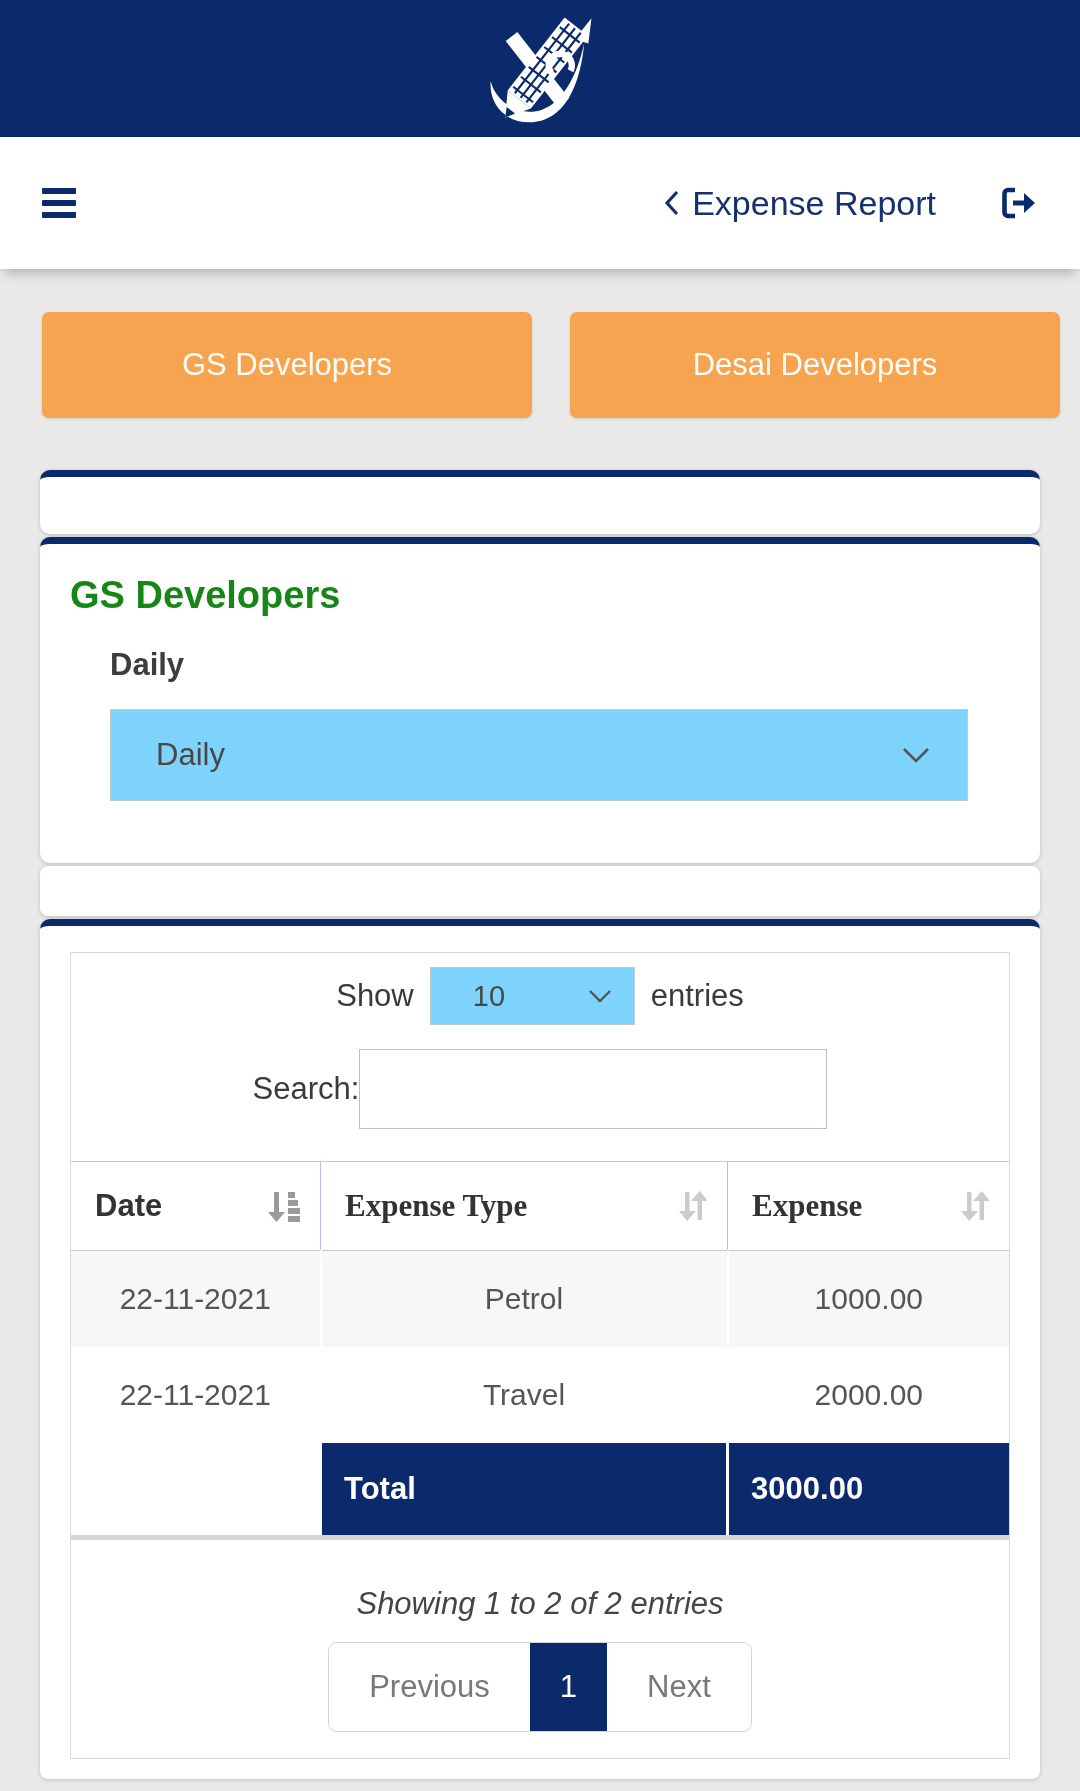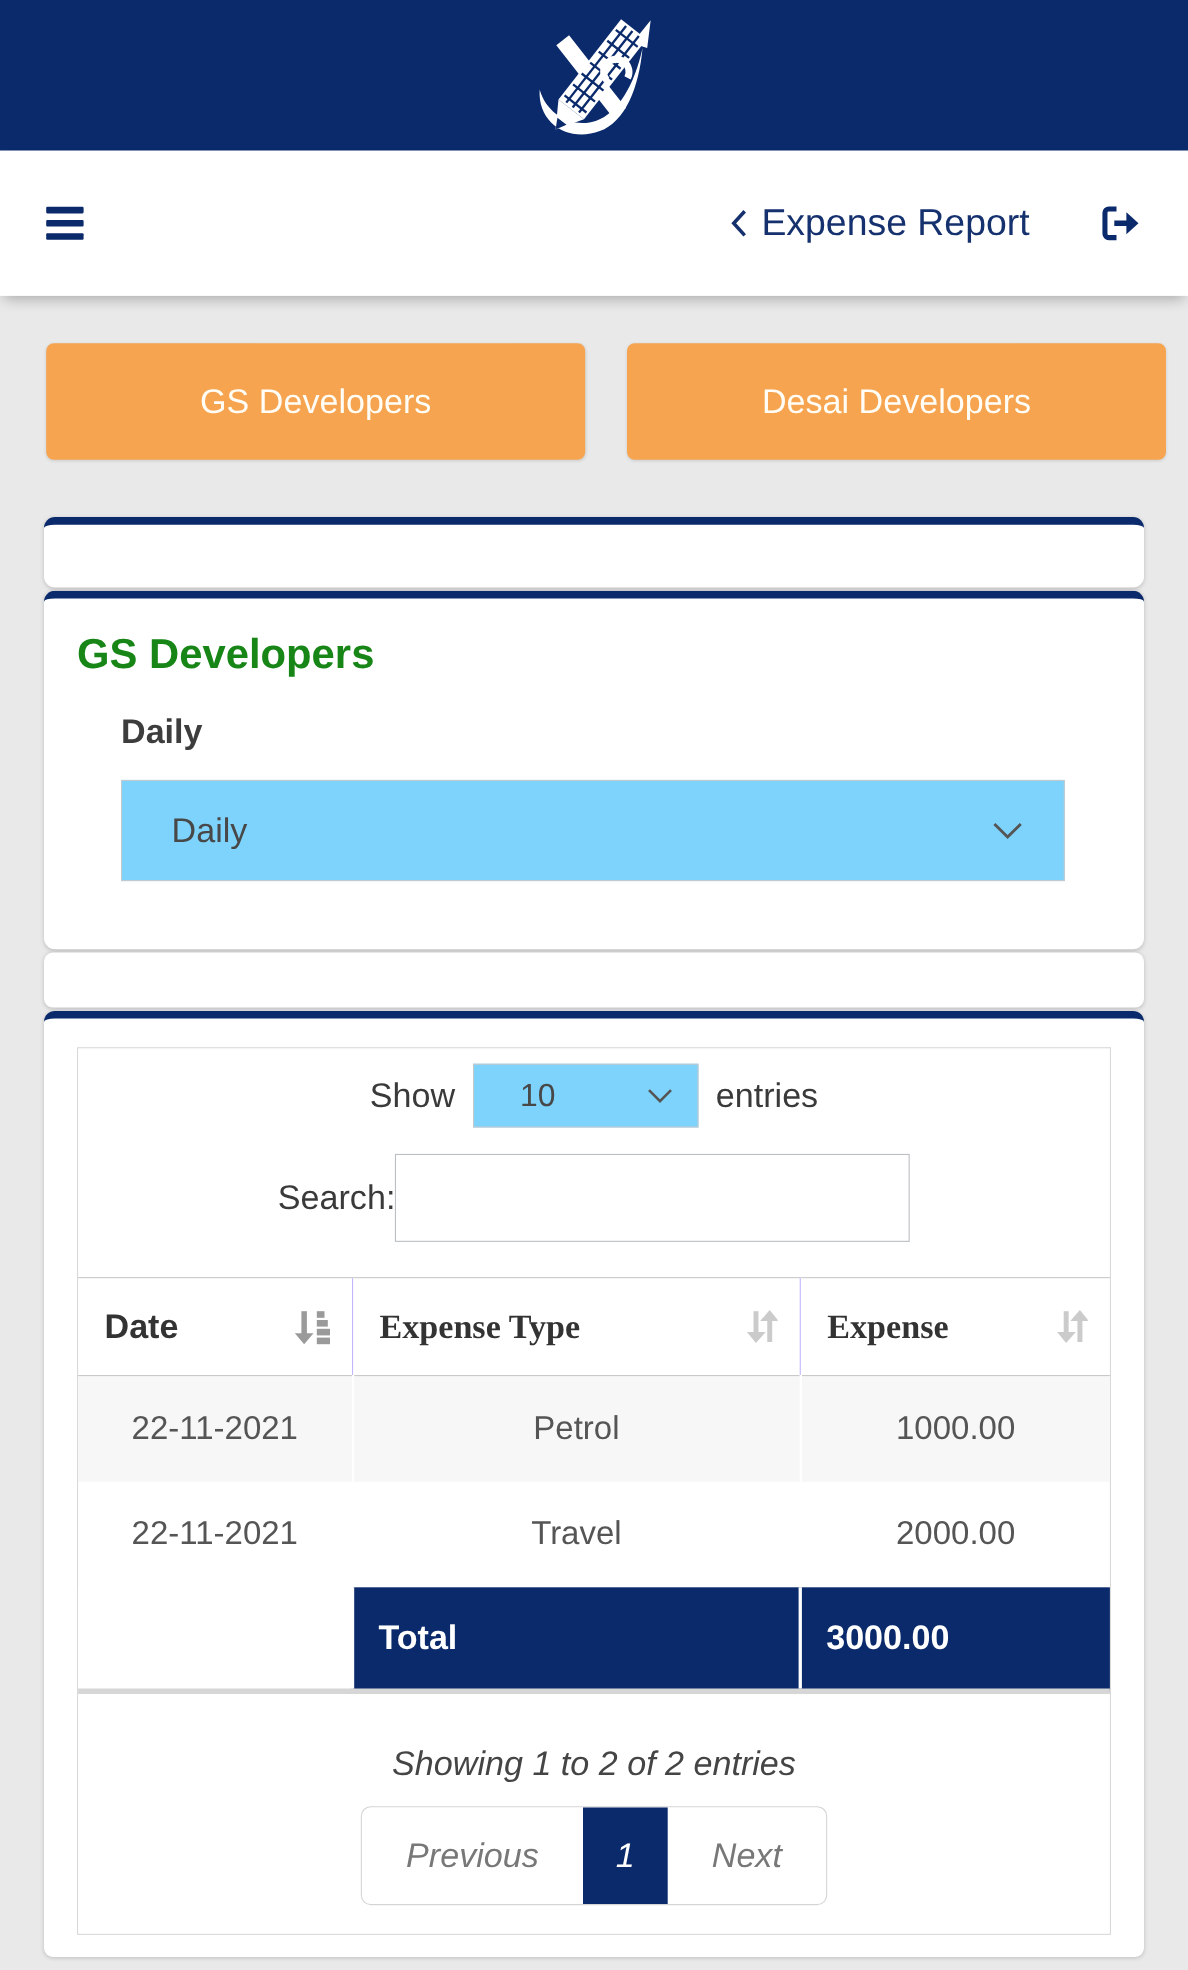--- a/index.html
+++ b/index.html
@@ -75,21 +75,21 @@
   th.col-exp  { width:30%; }
   td { padding:31px 10px; font-size:30px; color:#555; text-align:center; }
   td + td { border-left:2px solid #fff; }
   tr.striped td { background:#f7f7f7; }
   .total-row td { padding:28px 22px; background:#fff; }
   .total-row td.total-cell {
     background:#0a2a6b; color:#fff; font-weight:bold; text-align:left; font-size:31px;
   }
   .total-row td + td { border-left:3px solid #fff; }
   .dt-info { text-align:center; font-size:31px; color:#454545; margin-top:46px;font-style:italic; }
-  .dt-paginate { display:flex; justify-content:center; margin-top:20px;font-style:italic; }
+  .dt-paginate { display:flex; justify-content:center; margin-top:20px; }
   .page-group { display:inline-flex; border:1px solid #d5d5d5; border-radius:9px; overflow:hidden; background:#fff; }
   .page-group a { font-size:31px; color:#787878; padding:26px 40px; text-decoration:none; cursor:pointer; }
   .page-group a.current { background:#0a2a6b; color:#fff; padding:26px 30px; min-width:32px; text-align:center; }
 </style>
 </head>
 <body>
 
 <header class="brand-bar">
   <svg width="118" height="124" viewBox="0 0 110 118">
 

